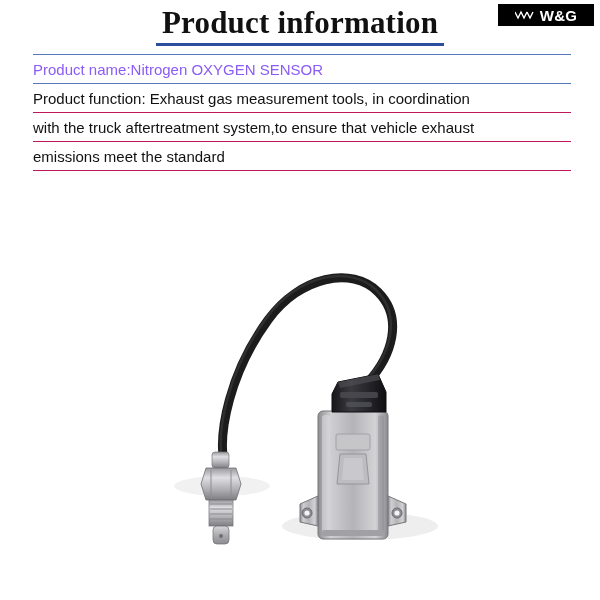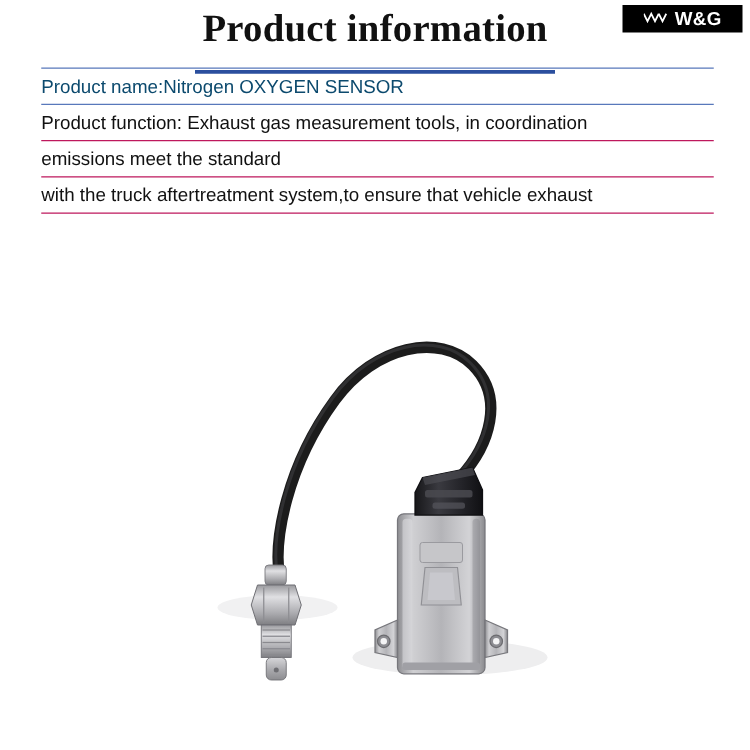--- a/index.html
+++ b/index.html
@@ -47,39 +47,39 @@
     width: 600px;
     text-align: center;
   }
   .title {
     display: inline-block;
     font-family: "Liberation Serif", serif;
     font-weight: bold;
     font-size: 31px;
     line-height: 34px;
     color: #111111;
-    padding: 0 6px 16px 6px;
+    padding: 0 6px 3px 6px;
     border-bottom: 3px solid #2b4f9e;
     letter-spacing: .2px;
   }
 
   
   .info {
     position: absolute;
     top: 54px;
     left: 33px;
     width: 538px;
   }
   .info-row {
     border-bottom: 1px solid #5878bb;
     height: 28px;
     display: flex;
     align-items: center;
     font-size: 15px;
-    color: #0c4a6e;
+    color: #8b5cf6;
     white-space: nowrap;
   }
   .info-row.first {
     border-top: 1px solid #5878bb;
   }
   .info-row .seg-a {
     flex: 0 0 auto;
     padding-right: 4px;
   }
   .info-row .seg-b {
@@ -123,22 +123,22 @@
 
 <div class="title-wrap">
   <span class="title">Product information</span>
 </div>
 
 <div class="info">
   <div class="info-row first">
     <span class="seg-a">Product name:Nitrogen OXYGEN SENSOR</span>
   </div>
   <div class="fn-line">Product function: Exhaust gas measurement tools, in coordination</div>
+  <div class="fn-line">with the truck aftertreatment system,to ensure that vehicle exhaust</div>
   <div class="fn-line">emissions meet the standard</div>
-  <div class="fn-line">with the truck aftertreatment system,to ensure that vehicle exhaust</div>
 </div>
 
 <div class="photo">
   <svg width="600" height="404" viewBox="0 0 600 404" xmlns="http://www.w3.org/2000/svg">
     <defs>
       <linearGradient id="metalBody" x1="0" y1="0" x2="1" y2="0">
         <stop offset="0%" stop-color="#8e8e92"></stop>
         <stop offset="18%" stop-color="#cfcfd2"></stop>
         <stop offset="50%" stop-color="#b4b4b8"></stop>
         <stop offset="82%" stop-color="#d3d3d6"></stop>

